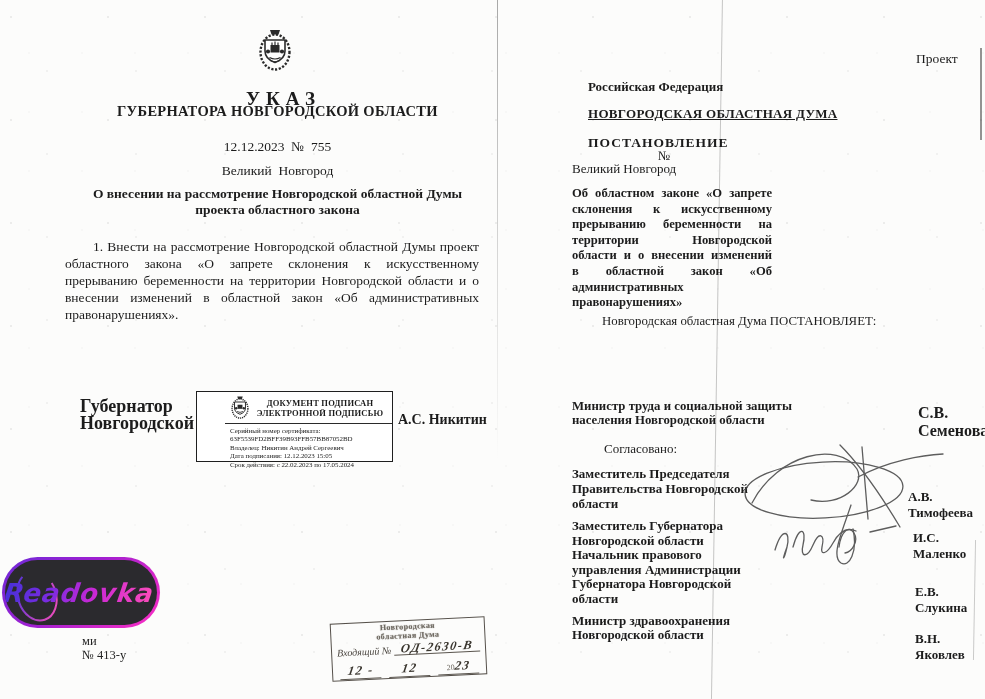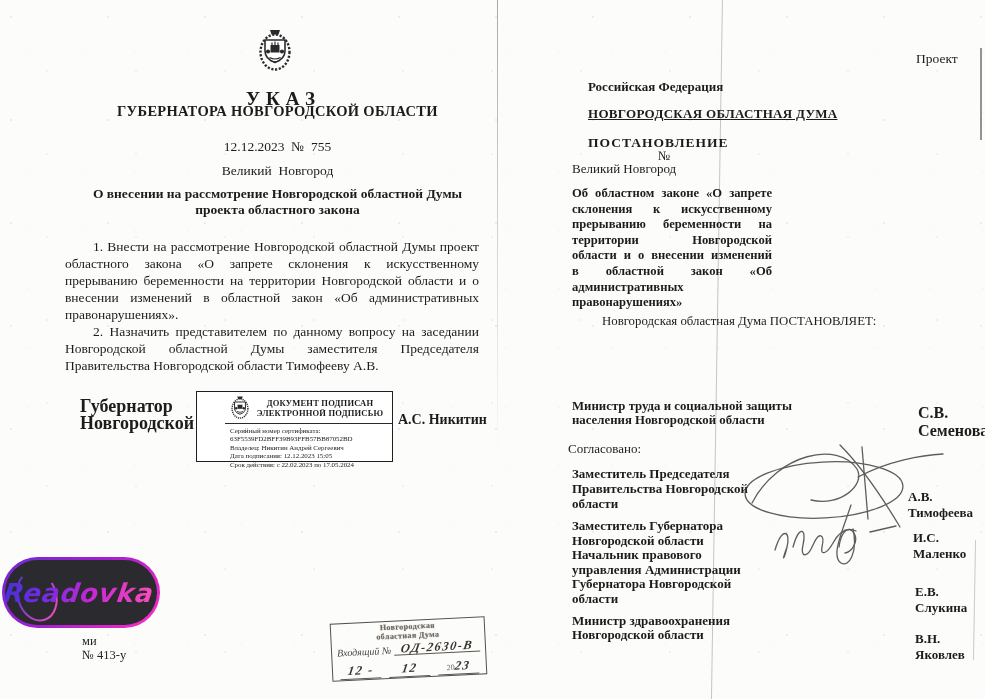--- a/index.html
+++ b/index.html
@@ -55,21 +55,21 @@
   .r-duma{top:106px;font-size:13px;text-decoration:underline;letter-spacing:.3px;}
   .r-doctype{top:135px;font-size:13.5px;letter-spacing:1px;}
   .r-num{left:658px;top:148px;font-size:13px;}
   .r-city{left:572px;top:161px;font-size:13px;}
   .r-subject{left:572px;top:186px;width:200px;font-size:12.6px;line-height:15.6px;
     word-spacing:1.5px;}
   .r-body{left:572px;top:294px;width:391px;font-size:12.8px;line-height:15px;margin-top:20px;}
   .r-body p{margin:0;text-indent:30px;}
   .r-minister{left:572px;top:400px;font-size:12.8px;line-height:13.5px;}
   .r-minister-name{left:918px;top:404px;font-size:16px;}
-  .r-agreed{left:568px;top:441px;font-size:13px;}
+  .r-agreed{left:604px;top:441px;font-size:13px;}
   .r-off1{left:572px;top:466px;font-size:13px;line-height:15px;}
   .r-off1-name{left:908px;top:489px;font-size:13px;}
   .r-off2{left:572px;top:519px;font-size:13px;line-height:14.5px;}
   .r-off2-name{left:913px;top:530px;font-size:13px;}
   .r-off2b-name{left:915px;top:584px;font-size:13px;}
   .r-off3{left:572px;top:614px;font-size:13px;line-height:14px;}
   .r-off3-name{left:915px;top:631px;font-size:13px;}
   .sig-svg{left:690px;top:435px;}
 
   
@@ -125,21 +125,20 @@
 
   <div class="abs l-center l-title b">УКАЗ</div>
   <div class="abs l-center l-auth b">ГУБЕРНАТОРА НОВГОРОДСКОЙ ОБЛАСТИ</div>
   <div class="abs l-center l-date prex">12.12.2023  №  755</div>
   <div class="abs l-center l-city prex">Великий  Новгород</div>
   <div class="abs l-center l-subject b pre">О внесении на рассмотрение Новгородской областной Думы
 проекта областного закона</div>
 
   <div class="abs l-body j">
     <p>1. Внести на рассмотрение Новгородской областной Думы проект областного закона «О запрете склонения к искусственному прерыванию беременности на территории Новгородской области и о внесении изменений в областной закон «Об административных правонарушениях».</p>
-    <p>2. Назначить представителем по данному вопросу на заседании Новгородской областной Думы заместителя Председателя Правительства Новгородской области Тимофееву А.В.</p>
   </div>
 
   <div class="abs l-signer b pre">Губернатор
 Новгородской области</div>
 
   <div class="abs esign-box">
     <div class="esign-head">
       <svg width="20" height="24" viewBox="0 0 36 44">
         <ellipse cx="18" cy="23" rx="14.5" ry="17.5" fill="none" stroke="#2b2b2b" stroke-width="2.6" stroke-dasharray="2.2 1.6"></ellipse>
         <path d="M13 1 h10 l-1.5 4.5 h-7 Z" fill="#2b2b2b"></path>

